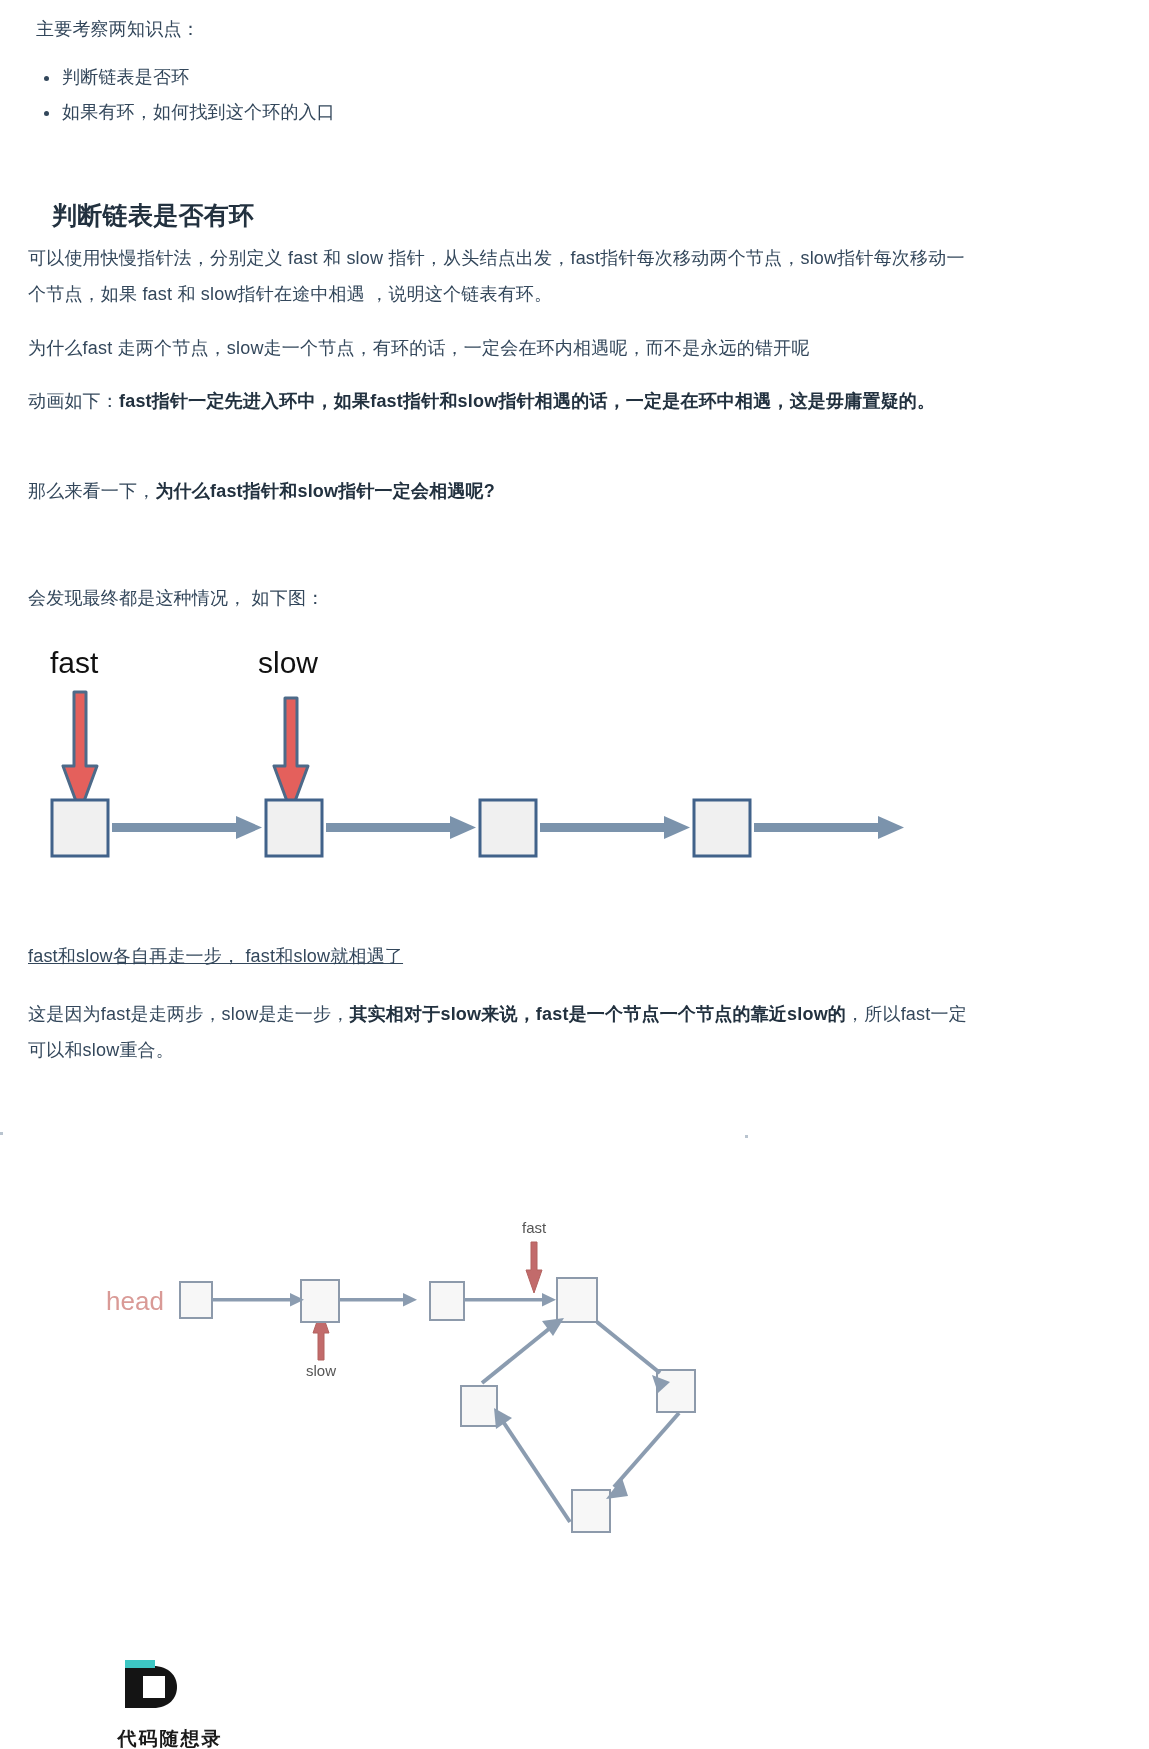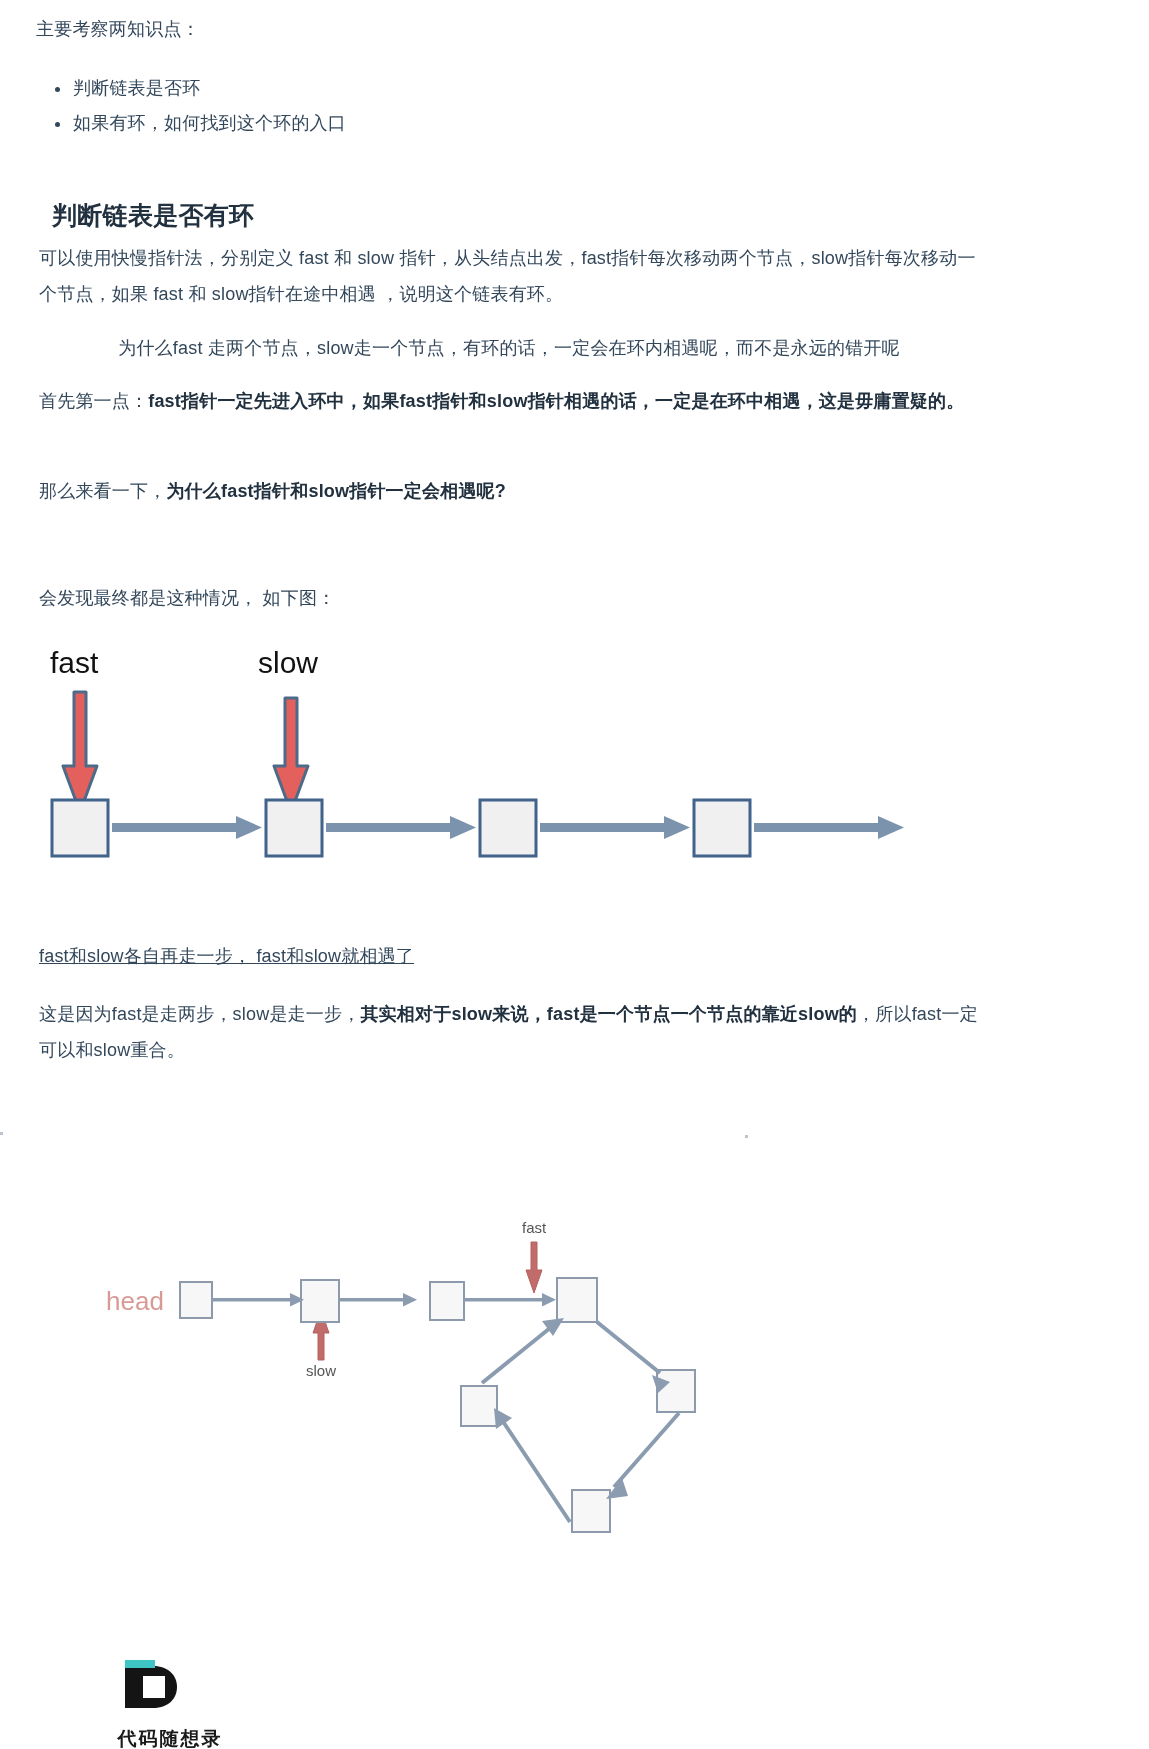--- a/index.html
+++ b/index.html
@@ -28,21 +28,21 @@
     top: 14px;
     font-size: 18px;
     line-height: 30px;
     color: #33475b;
     letter-spacing: 0.2px;
   }
   ul.points {
     position: absolute;
     left: 36px;
     top: 60px;
-    margin: 11px;
+    margin: 0;
     padding: 0 0 0 26px;
     list-style: none;
   }
   ul.points li {
     position: relative;
     font-size: 18px;
     line-height: 35px;
     color: #33475b;
     letter-spacing: 0.2px;
   }
@@ -62,31 +62,31 @@
     top: 182px;
     margin: 16px;
     font-size: 25px;
     line-height: 34px;
     font-weight: bold;
     color: #22313f;
     letter-spacing: 0.3px;
   }
   p.para {
     position: absolute;
-    left: 39px;
+    left: 28px;
     margin: 0;
     font-size: 18px;
     line-height: 36px;
     color: #33475b;
     letter-spacing: 0.2px;
     width: 940px;
   }
   p.para b { font-weight: bold; color: #22313f; }
   .p1 { top: 240px; }
-  .p2 { top: 330px; text-align: center; }
+  .p2 { top: 330px; }
   .p3 { top: 383px; }
   .p4 { top: 473px; }
   .p5 { top: 526px; }
   .p6 { top: 580px; }
   .p7 { top: 938px; text-decoration: underline; }
   .p8 { top: 996px; }
   .p9 { top: 1086px; }
 
   
   .diagram-one {
@@ -161,21 +161,21 @@
   <ul class="points">
     <li>判断链表是否环</li>
     <li>如果有环，如何找到这个环的入口</li>
   </ul>
 
   <h2 class="section-title">判断链表是否有环</h2>
 
   <p class="para p1">可以使用快慢指针法，分别定义 fast 和 slow 指针，从头结点出发，fast指针每次移动两个节点，slow指针每次移动一个节点，如果 fast 和 slow指针在途中相遇 ，说明这个链表有环。</p>
   <p class="para p2">为什么fast 走两个节点，slow走一个节点，有环的话，一定会在环内相遇呢，而不是永远的错开呢</p>
 
-  <p class="para p3"><span>首先第一点：</span><b>fast指针一定先进入环中，如果fast指针和slow指针相遇的话，一定是在环中相遇，这是毋庸置疑的。</b></p>
+  <p class="para p3"><span>动画如下：</span><b>fast指针一定先进入环中，如果fast指针和slow指针相遇的话，一定是在环中相遇，这是毋庸置疑的。</b></p>
 
   <p class="para p4"><span>那么来看一下，</span><b>为什么fast指针和slow指针一定会相遇呢?</b></p>
 
   <p class="para p6">会发现最终都是这种情况， 如下图：</p>
 
   <div class="diagram-one">
     <span class="ptr-label lbl-fast">fast</span>
     <span class="ptr-label lbl-slow">slow</span>
 
     <svg width="900" height="230" viewBox="0 0 900 230">

